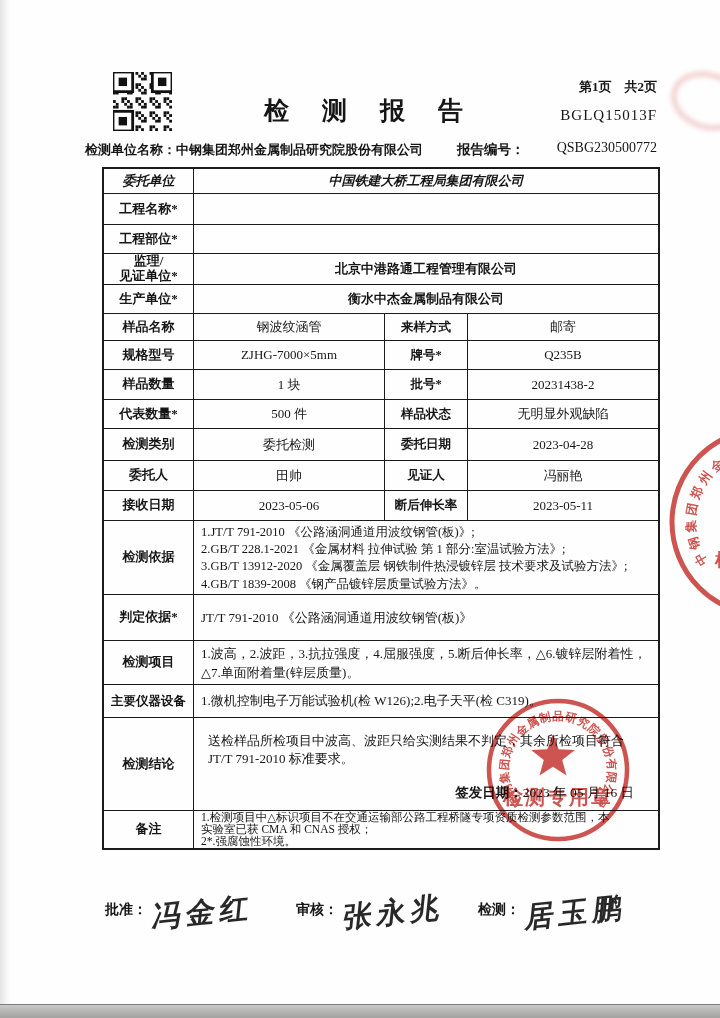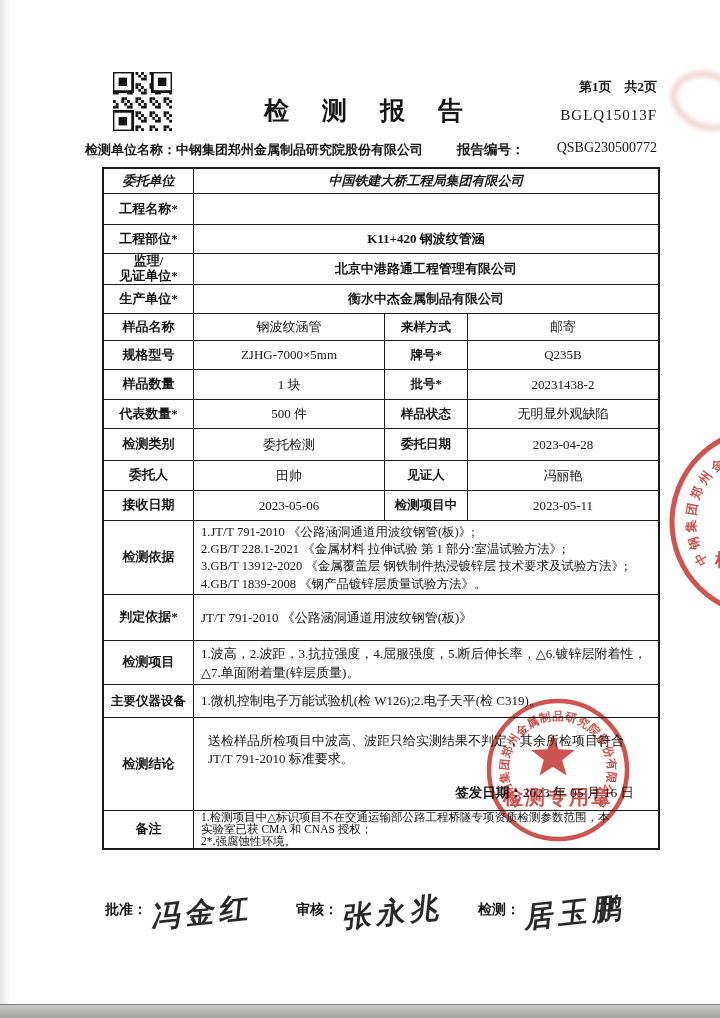--- a/index.html
+++ b/index.html
@@ -170,21 +170,20 @@
   <div class="doc-table">
     <div class="tr" style="height:24px">
       <div class="td lab">委托单位</div>
       <div class="td val">中国铁建大桥工程局集团有限公司</div>
     </div>
     <div class="tr" style="height:31px">
       <div class="td lab">工程名称*</div>
     </div>
     <div class="tr" style="height:29px">
       <div class="td lab">工程部位*</div>
-      <div class="td val">K11+420 钢波纹管涵</div>
     </div>
     <div class="tr" style="height:31px">
       <div class="td lab">
         <div>监理/</div>
         <div>见证单位*</div>
       </div>
       <div class="td val">北京中港路通工程管理有限公司</div>
     </div>
     <div class="tr" style="height:29px">
       <div class="td lab">生产单位*</div>
@@ -223,21 +222,21 @@
     </div>
     <div class="tr" style="height:30px">
       <div class="td lab">委托人</div>
       <div class="td v1">田帅</div>
       <div class="td lab2">见证人</div>
       <div class="td v2">冯丽艳</div>
     </div>
     <div class="tr" style="height:30px">
       <div class="td lab">接收日期</div>
       <div class="td v1">2023-05-06</div>
-      <div class="td lab2">检测项目中</div>
+      <div class="td lab2">断后伸长率</div>
       <div class="td v2">2023-05-11</div>
     </div>
 
     <div class="tr" style="height:74px">
       <div class="td lab">检测依据</div>
       <div class="td mval">
         <div>1.JT/T 791-2010 《公路涵洞通道用波纹钢管(板)》;</div>
         <div>2.GB/T 228.1-2021 《金属材料 拉伸试验 第 1 部分:室温试验方法》;</div>
         <div>3.GB/T 13912-2020 《金属覆盖层 钢铁制件热浸镀锌层 技术要求及试验方法》;</div>
         <div>4.GB/T 1839-2008 《钢产品镀锌层质量试验方法》。</div>

